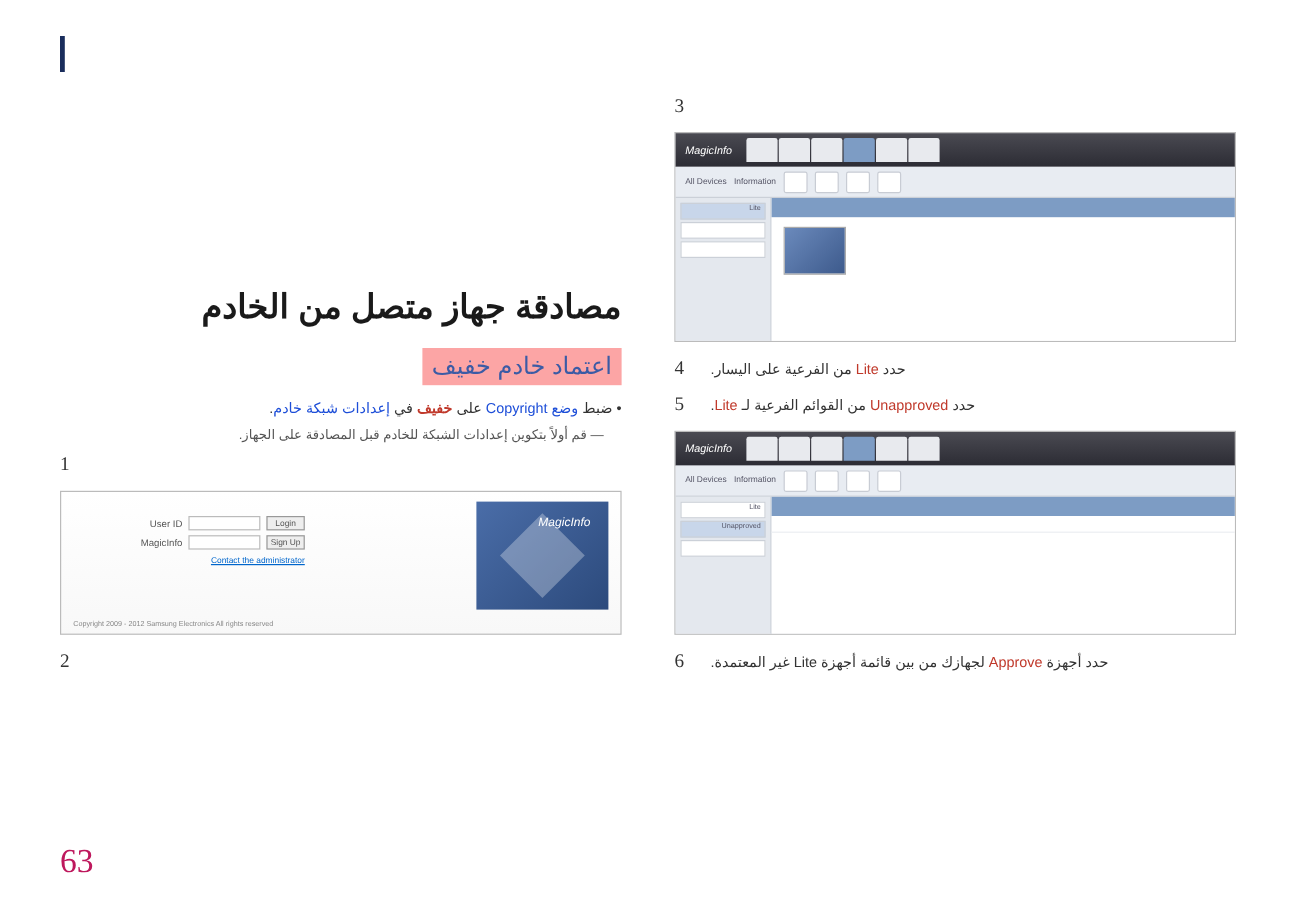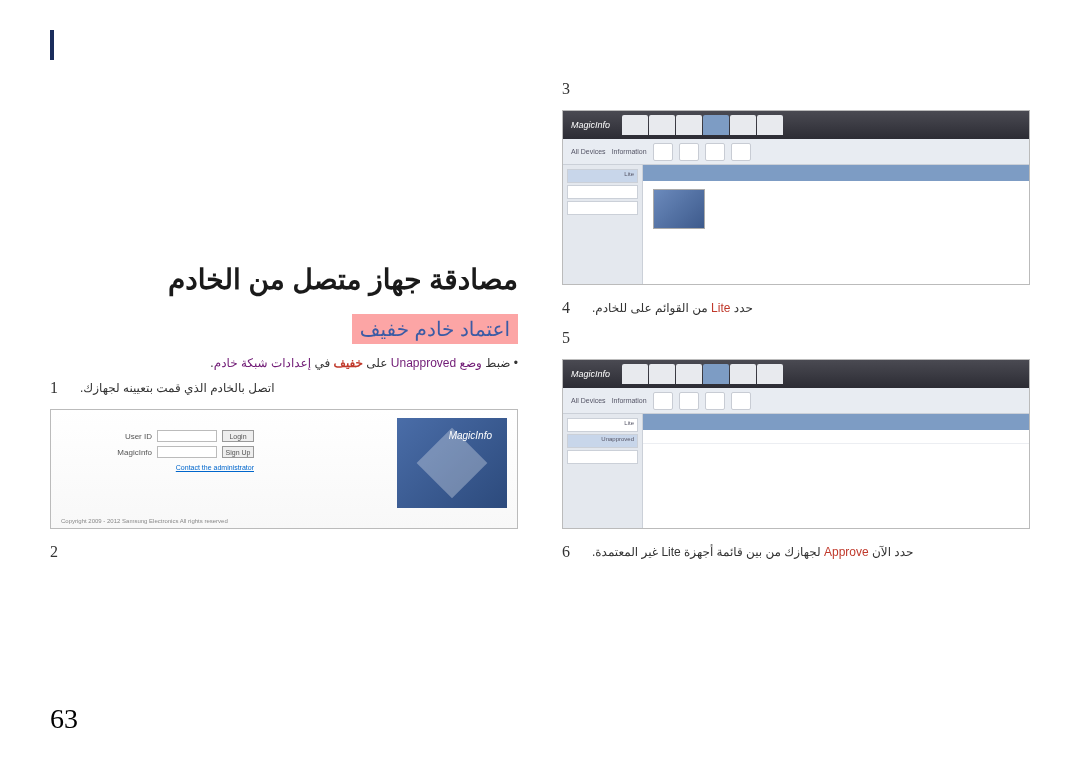--- a/index.html
+++ b/index.html
@@ -6,21 +6,21 @@
 body { width: 1080px; height: 763px; background: #fff; font-family: Arial, sans-serif; position: relative; direction: rtl; }
 .page { width: 100%; height: 100%; position: relative; padding: 30px 50px 30px 50px; }
 .corner-bar { position: absolute; top: 30px; left: 50px; width: 4px; height: 30px; background: #1a2d5c; }
 .columns { display: flex; flex-direction: row-reverse; gap: 44px; margin-top: 50px; align-items: flex-end; }
 .col { flex: 1; }
 .col-right { text-align: right; }
 .col-left { text-align: right; }
 .main-title { font-size: 28px; font-weight: bold; color: #1a1a1a; margin-bottom: 18px; text-align: right; }
 .sub-title { font-size: 20px; color: #3b5ba5; margin-bottom: 10px; text-align: right; background: #fca5a5; padding: 3px 8px; display: inline-block; }
 .bullet-line { font-size: 12px; color: #333; margin-bottom: 6px; text-align: right; line-height: 1.6; }
-.bullet-line .hl { color: #701a75; margin-top: 24px; }
+.bullet-line .hl { color: #1d4ed8; margin-top: 24px; }
 .bullet-line .hl2 { color: #c0392b; font-weight: bold; }
 .sub-bullet { font-size: 11px; color: #555; margin-right: 15px; margin-bottom: 6px; text-align: right; }
 .dash-bullet { font-size: 11px; color: #555; margin-right: 15px; margin-bottom: 10px; text-align: right; }
 .step { display: flex; flex-direction: row-reverse; gap: 12px; margin-bottom: 12px; align-items: flex-start; }
 .step-num { font-size: 16px; color: #333; min-width: 18px; text-align: left; font-family: Georgia, serif; }
 .step-text { font-size: 12px; color: #333; line-height: 1.5; text-align: right; }
 .step-text .kw { color: #c0392b; }
 .screenshot { border: 1px solid #bbb; background: #f4f6f8; margin: 8px 0 14px 0; display: block; width: 100%; }
 .screenshot.login { height: 120px; position: relative; background: linear-gradient(#fff, #f8f8f8); }
 .login-panel { position: absolute; right: 10px; top: 8px; width: 110px; height: 90px; background: linear-gradient(135deg, #4a6da8, #2c4a7c); display: flex; align-items: center; justify-content: center; }
@@ -44,43 +44,45 @@
 .tool-btn { width: 20px; height: 18px; background: #fff; border: 1px solid #c8ccd4; border-radius: 2px; }
 .tool-lbl { font-size: 7px; color: #556; }
 .app-body { height: calc(100% - 54px); display: flex; direction: ltr; }
 .sidebar { width: 80px; background: #e4e8ee; border-right: 1px solid #cbd0d8; padding: 4px; }
 .side-item { height: 14px; background: #fff; border: 1px solid #cbd0d8; margin-bottom: 2px; font-size: 6px; color: #556; padding: 1px 3px; }
 .side-item.sel { background: #c8d6ea; }
 .main-area { flex: 1; background: #fff; position: relative; }
 .data-strip { height: 16px; background: #7d9cc4; }
 .thumb { position: absolute; top: 24px; left: 10px; width: 52px; height: 40px; background: linear-gradient(135deg, #6b8abc, #3d5a8c); border: 1px solid #aaa; }
 .data-row { height: 14px; border-bottom: 1px solid #eceef2; display: flex; align-items: center; font-size: 6px; color: #667; padding: 0 6px; }
-.page-number { position: absolute; bottom: 28px; left: 50px; font-size: 28px; color: #000000; font-family: Georgia, serif; }
+.page-number { position: absolute; bottom: 28px; left: 50px; font-size: 28px; color: #be185d; font-family: Georgia, serif; }
 </style>
 </head>
 <body>
 
 <div class="page">
   <div class="corner-bar"></div>
 
   <div class="columns">
 
     <div class="col col-right">
       <div class="main-title">مصادقة جهاز متصل من الخادم</div>
       <div class="sub-title">اعتماد خادم خفيف</div>
 
       <div class="bullet-line">
-        <span>• ضبط </span><span class="hl">وضع Unapproved</span><span> على </span><span class="hl2">خفيف</span><span> في </span><span class="hl">إعدادات شبكة خادم</span><span>.</span>
-      </div>
-
-
+        <span>• ضبط </span><span class="hl">وضع Copyright</span><span> على </span><span class="hl2">خفيف</span><span> في </span><span class="hl">إعدادات شبكة خادم</span><span>.</span>
+      </div>
+
+
+      <div class="dash-bullet">
+        <span>― قم أولاً بتكوين </span><span class="hl">إعدادات الشبكة</span><span> للخادم قبل المصادقة على الجهاز.</span>
+      </div>
 
       <div class="step">
         <div class="step-num">1</div>
-        <div class="step-text">اتصل بالخادم الذي قمت بتعيينه لجهازك.</div>
       </div>
 
       <div class="screenshot login">
         <div class="login-panel">
           <div class="login-diamond"></div>
           <div class="login-logo">MagicInfo</div>
         </div>
         <div class="login-form">
           <div class="login-row">
             <span class="lbl">User ID</span>
@@ -136,26 +138,29 @@
           <div class="main-area">
             <div class="data-strip"></div>
             <div class="thumb"></div>
           </div>
         </div>
       </div>
 
       <div class="step">
         <div class="step-num">4</div>
         <div class="step-text">
-          <span>حدد </span><span class="kw">Lite</span><span> من القوائم على للخادم.</span>
+          <span>حدد </span><span class="kw">Lite</span><span> من الفرعية على اليسار.</span>
         </div>
       </div>
 
       <div class="step">
         <div class="step-num">5</div>
+        <div class="step-text">
+          <span>حدد </span><span class="kw">Unapproved</span><span> من القوائم الفرعية لـ </span><span class="kw">Lite</span><span>.</span>
+        </div>
       </div>
 
       <div class="screenshot device2">
         <div class="app-header">
           <span class="app-logo">MagicInfo</span>
           <div class="app-tabs">
             <div class="app-tab"></div>
             <div class="app-tab"></div>
             <div class="app-tab"></div>
             <div class="app-tab active"></div>
@@ -180,21 +185,21 @@
           <div class="main-area">
             <div class="data-strip"></div>
             <div class="data-row"></div>
           </div>
         </div>
       </div>
 
       <div class="step">
         <div class="step-num">6</div>
         <div class="step-text">
-          <span>حدد الآن </span><span class="kw">Approve</span><span> لجهازك من بين قائمة أجهزة Lite غير المعتمدة.</span>
+          <span>حدد أجهزة </span><span class="kw">Approve</span><span> لجهازك من بين قائمة أجهزة Lite غير المعتمدة.</span>
         </div>
       </div>
 
     </div>
   </div>
 
   <div class="page-number">63</div>
 </div>
 
 </body></html>

